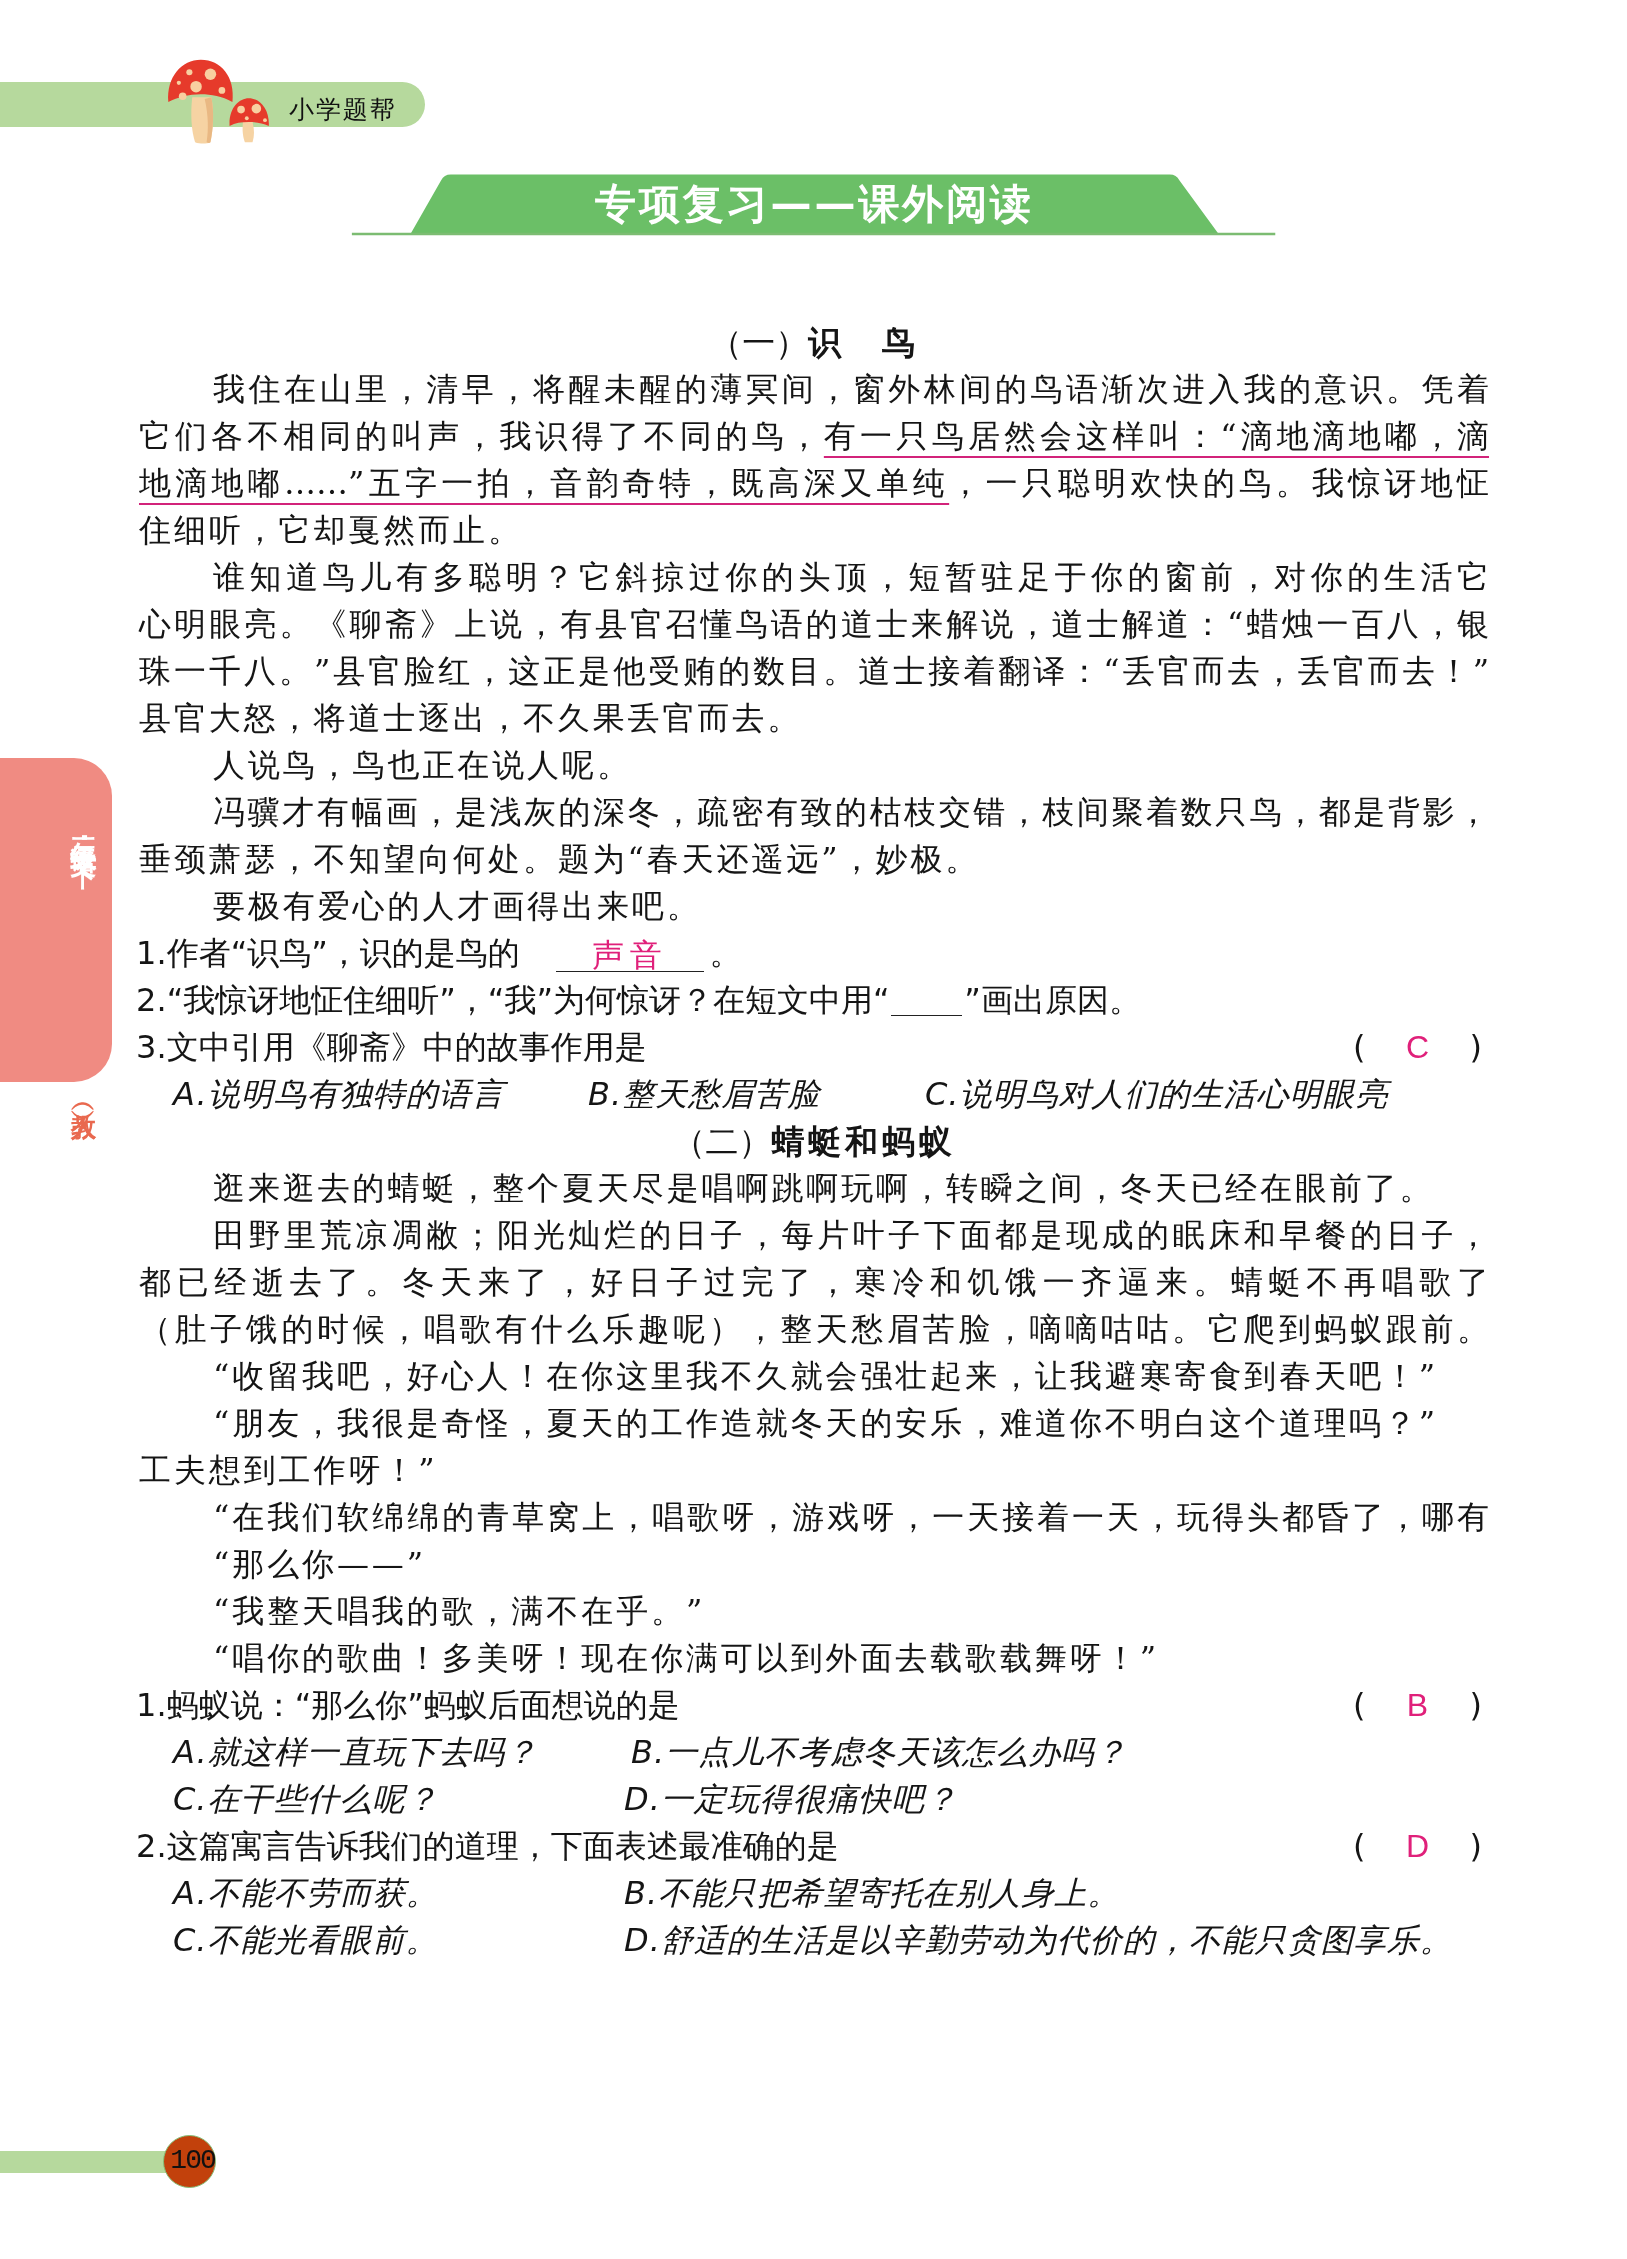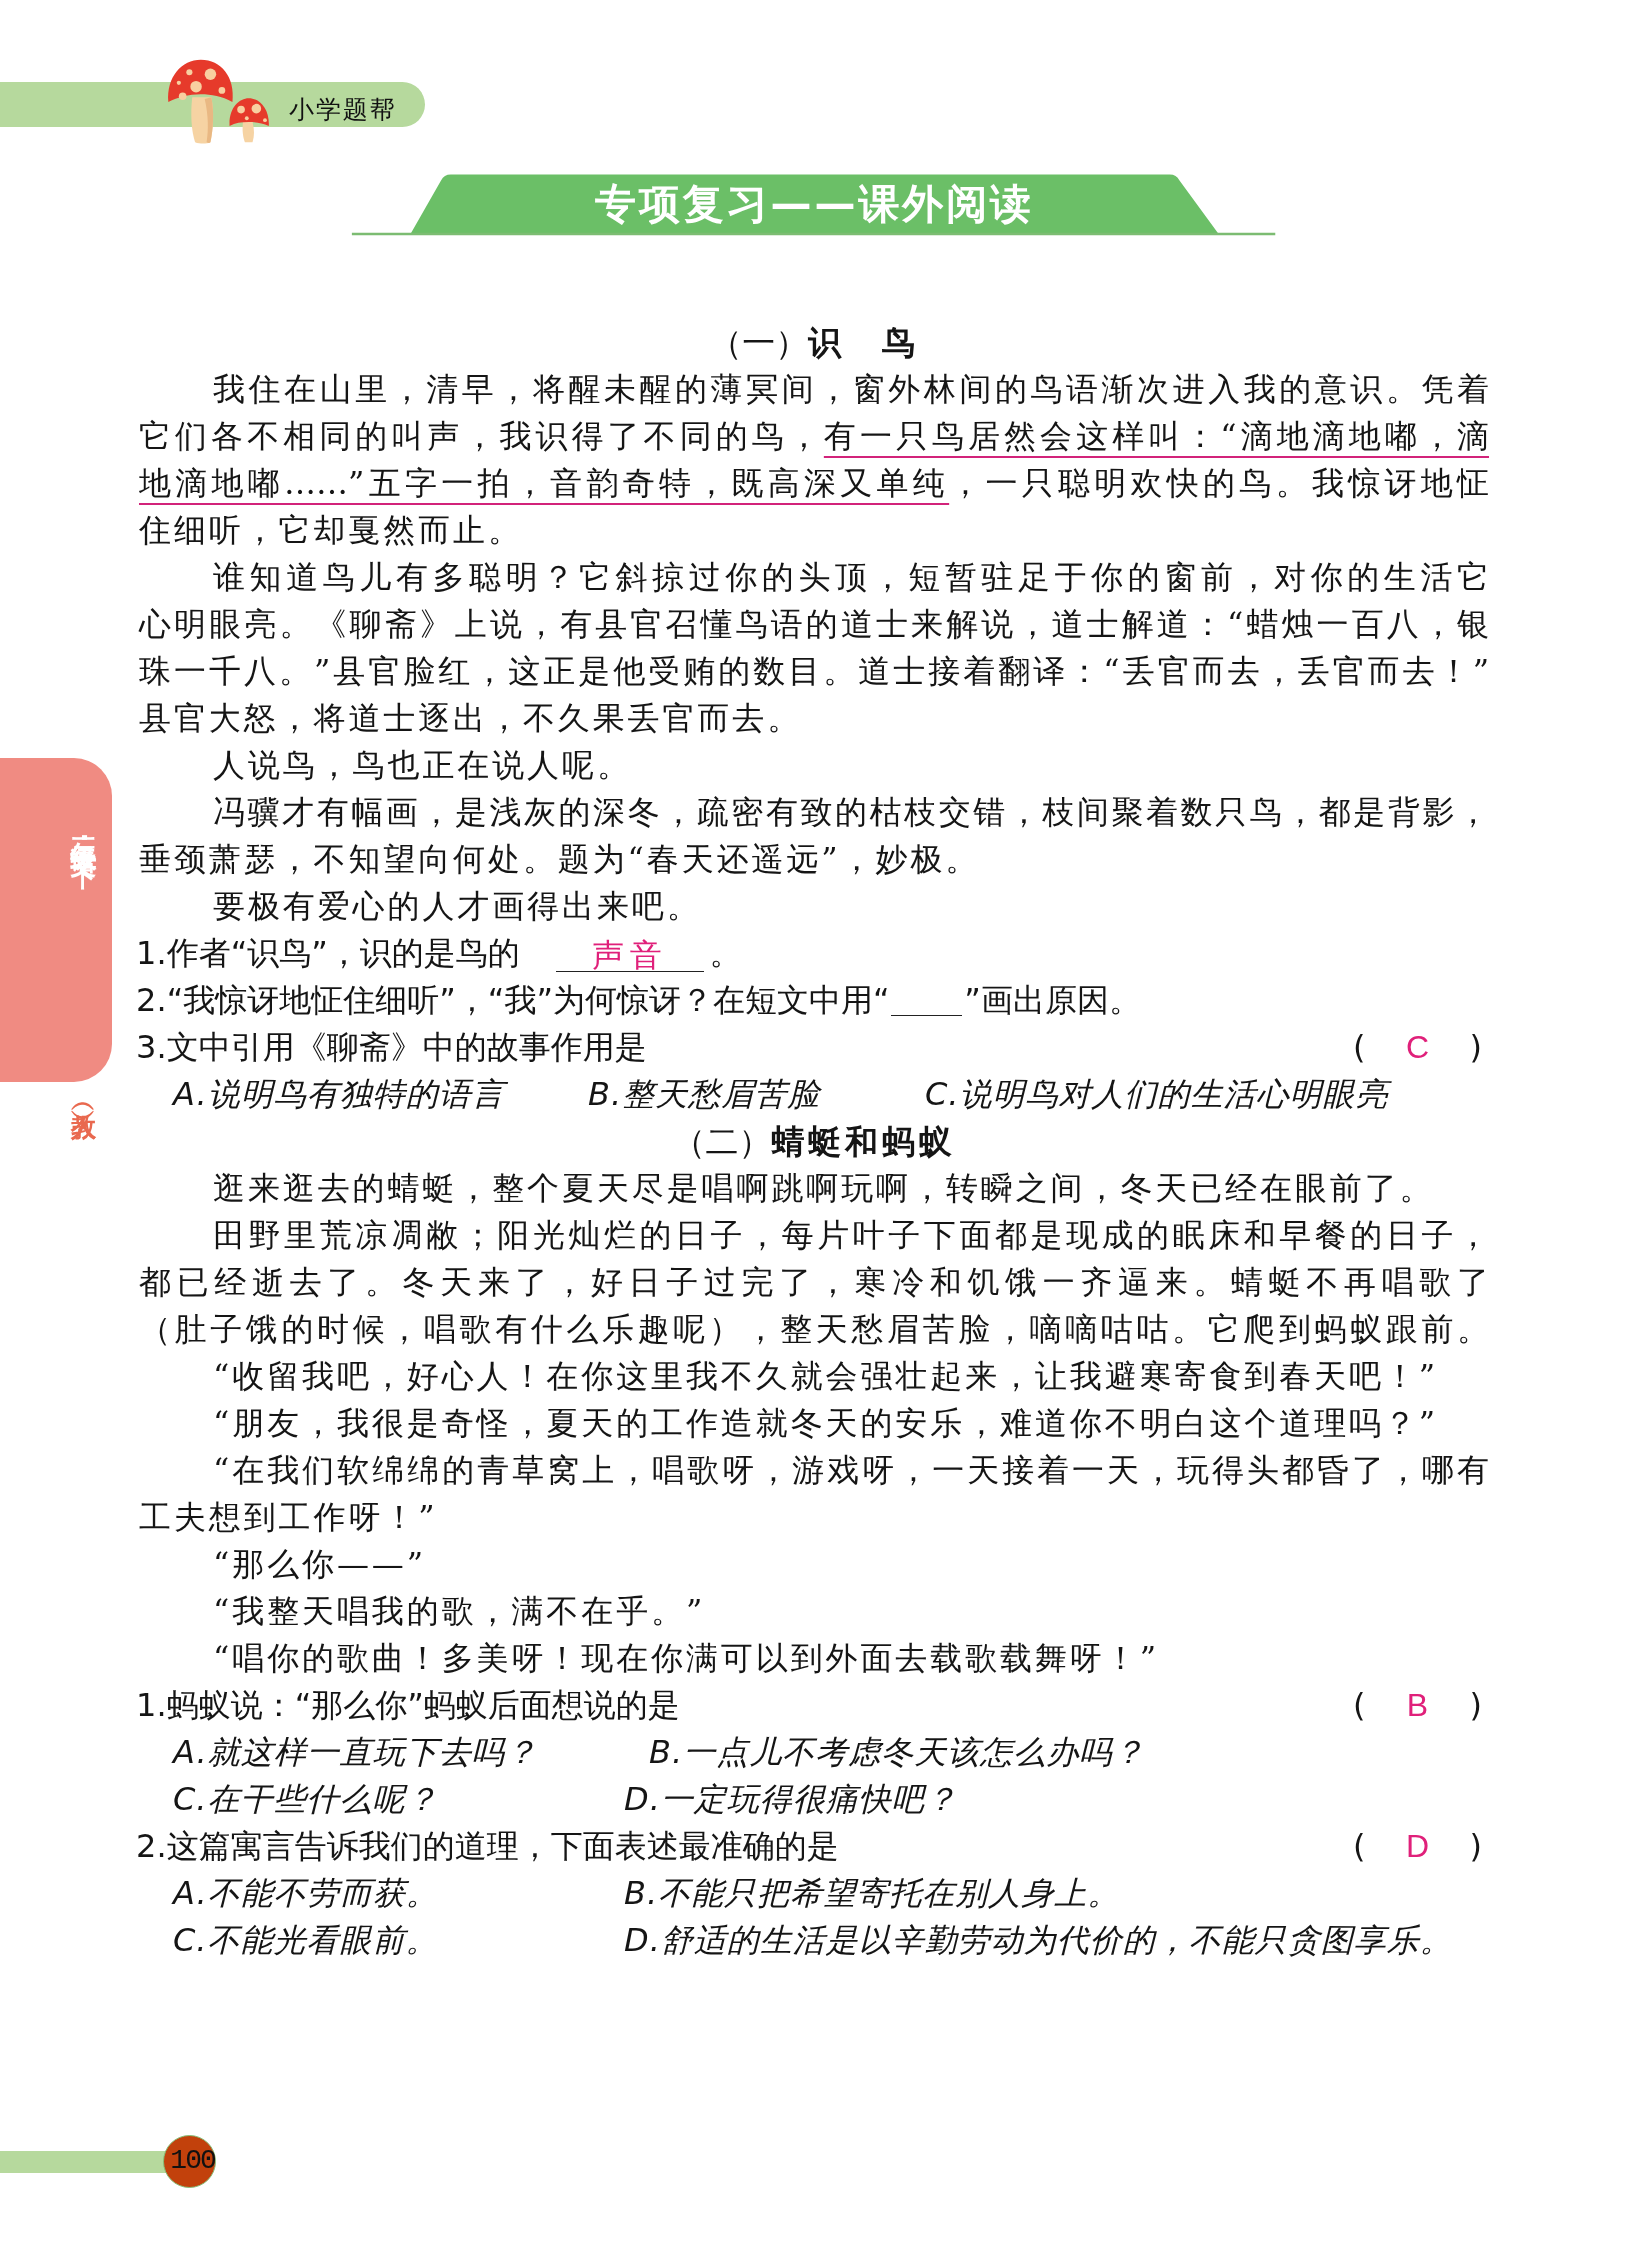--- a/index.html
+++ b/index.html
@@ -146,22 +146,22 @@
       <div class="row j">都已经逝去了。冬天来了，好日子过完了，寒冷和饥饿一齐逼来。蜻蜓不再唱歌了</div>
       <div class="row j">（肚子饿的时候，唱歌有什么乐趣呢），整天愁眉苦脸，嘀嘀咕咕。它爬到蚂蚁跟前。</div>
     </div>
     <div>
       <div class="row l ind">“收留我吧，好心人！在你这里我不久就会强壮起来，让我避寒寄食到春天吧！”</div>
     </div>
     <div>
       <div class="row l ind">“朋友，我很是奇怪，夏天的工作造就冬天的安乐，难道你不明白这个道理吗？”</div>
     </div>
     <div>
+      <div class="row l">工夫想到工作呀！”</div>
       <div class="row j ind">“在我们软绵绵的青草窝上，唱歌呀，游戏呀，一天接着一天，玩得头都昏了，哪有</div>
-      <div class="row l">工夫想到工作呀！”</div>
     </div>
     <div>
       <div class="row l ind">“那么你——”</div>
     </div>
     <div>
       <div class="row l ind">“我整天唱我的歌，满不在乎。”</div>
     </div>
     <div>
       <div class="row l ind">“唱你的歌曲！多美呀！现在你满可以到外面去载歌载舞呀！”</div>
     </div>
@@ -171,21 +171,21 @@
     <div class="row q">
       <span class="qnum">1.</span><span>蚂蚁说：“那么你”蚂蚁后面想说的是</span>
       <span class="ans">
           <span>(</span>
           <span class="ans-letter">B</span>
           <span>)</span>
         </span>
     </div>
     <div class="row q">
       <span class="opt" style="left:34px"><span>A.</span><span>就这样一直玩下去吗？</span></span>
-      <span class="opt" style="left:510px"><span>B.</span><span>一点儿不考虑冬天该怎么办吗？</span></span>
+      <span class="opt" style="left:492px"><span>B.</span><span>一点儿不考虑冬天该怎么办吗？</span></span>
     </div>
     <div class="row q">
       <span class="opt" style="left:34px"><span>C.</span><span>在干些什么呢？</span></span>
       <span class="opt" style="left:485px"><span>D.</span><span>一定玩得很痛快吧？</span></span>
     </div>
     <div class="row q">
       <span class="qnum">2.</span><span>这篇寓言告诉我们的道理，下面表述最准确的是</span>
       <span class="ans">
           <span>(</span>
           <span class="ans-letter">D</span>

